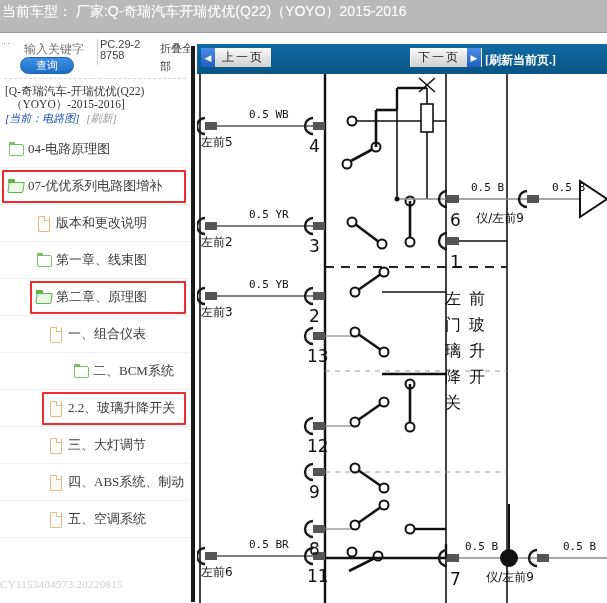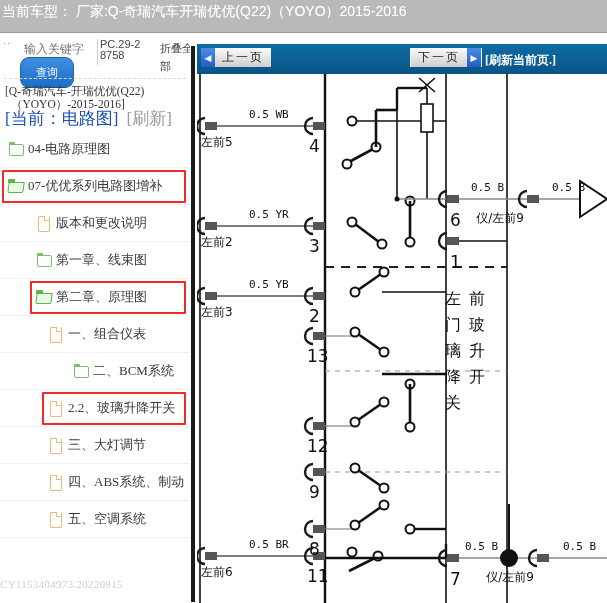--- a/index.html
+++ b/index.html
@@ -40,21 +40,21 @@
     position: absolute; left: 0; top: 4px; width: 190px; height: 38px;
   }
   .kw-input {
     position: absolute; left: 24px; top: 4px; width: 68px; height: 16px;
     border: none; outline: none; background: transparent;
     font-size: 12px; color: #9aa0a6; padding: 0;
     font-family: "Liberation Sans", sans-serif;
   }
   .query-btn {
     position: absolute; left: 20px; top: 20px;
-    width: 54px; height: 31px;
+    width: 54px; height: 17px;
     background: #2f7fd6;
     background: linear-gradient(#3f8fe0, #1c6fc6);
     border: 1px solid #1b5fae;
     border-radius: 9px;
     color: #fff; font-size: 11px; line-height: 15px; text-align: center;
     cursor: pointer; padding: 0;
     font-family: "Liberation Sans", sans-serif;
   }
   .pc-code {
     position: absolute; left: 97px; top: 6px; width: 44px;
@@ -74,22 +74,23 @@
   }
 
   .veh-title {
     position: absolute; left: 5px; top: 52px; width: 180px;
     font-size: 11.5px; color: #333; line-height: 13px;
     font-family: "Liberation Serif", serif;
   }
   .veh-title .ln2 { display:block; padding-left: 6px; }
   .cur-row {
     position: absolute; left: 5px; top: 79px; width: 180px;
-    font-size: 17px; line-height: 13px;
+    font-size: 11px; line-height: 13px;
     font-family: "Liberation Serif", serif;
+    font-style: italic;
   }
   .cur-row .cur { color: #1a4fb4; }
   .cur-row .refresh { color: #9a9a9a; margin-left: 4px; }
 
   
   #tree { position: absolute; left: 0; top: 98px; width: 190px; }
   .node {
     position: relative; height: 37px;
     border-bottom: 1px solid #f0f0f0;
     display: flex; align-items: center;

